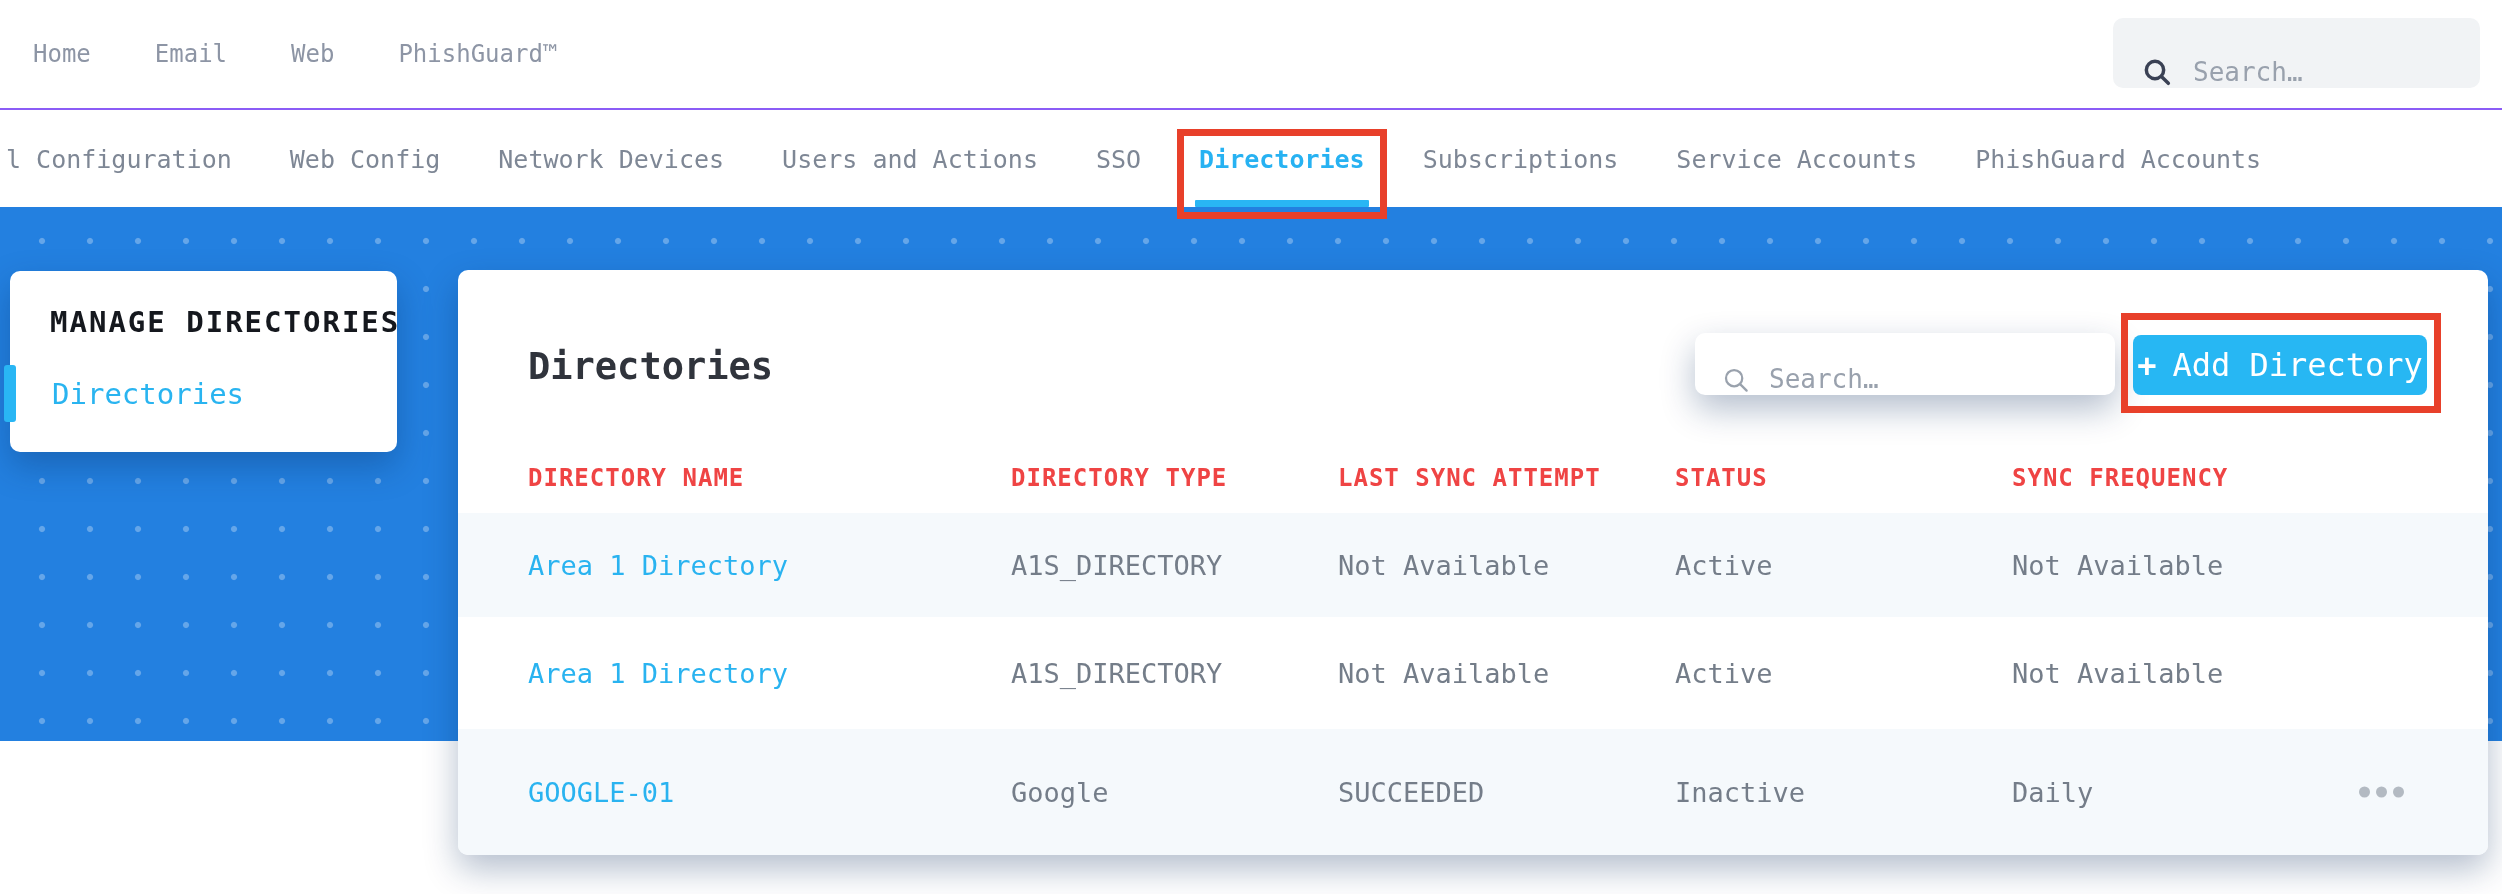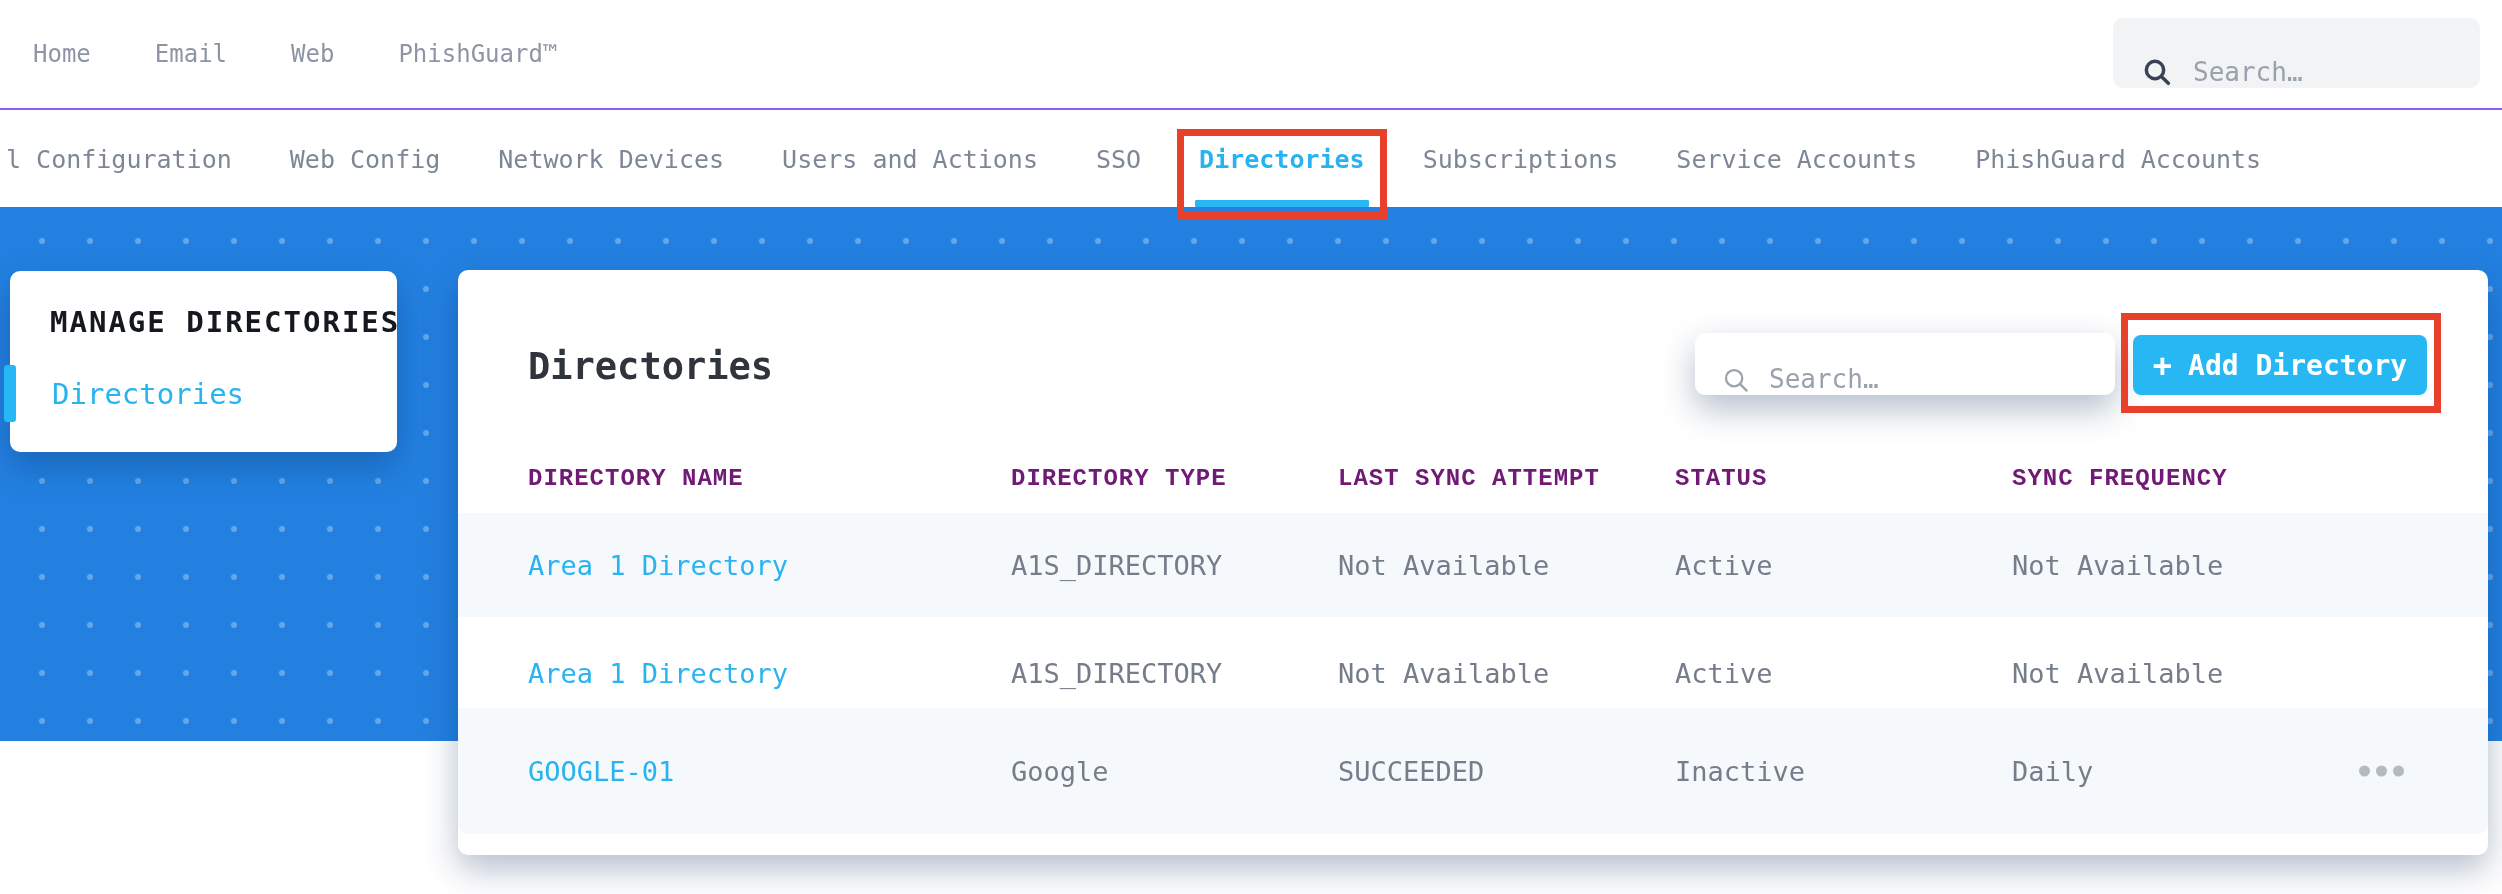--- a/index.html
+++ b/index.html
@@ -60,33 +60,33 @@
   .main-card{left:458px;top:63px;width:2030px;height:585px;}
   .main-title{position:absolute;left:70px;top:96px;transform:translateY(-50%);font-size:37px;font-weight:700;color:#30343c;white-space:nowrap;}
   .search-box.card{left:1237px;top:63px;width:420px;height:62px;}
   .search-box.card svg{margin-left:26px;margin-right:16px;flex:none;}
   .add-btn{
     position:absolute;left:1675px;top:65px;width:294px;height:60px;background:#27b7f3;
     border:none;border-radius:8px;display:flex;align-items:center;justify-content:center;gap:16px;
     color:#ffffff;cursor:pointer;font-family:"DejaVu Sans Mono","Liberation Mono",monospace;
   }
   .add-btn .plus{font-size:32px;font-weight:700;line-height:1;}
-  .add-btn .lbl{font-size:28px;font-weight:700;white-space:nowrap;}
+  .add-btn .lbl{font-size:32px;font-weight:400;white-space:nowrap;}
   .annotation-box-btn{
     position:absolute;left:1663px;top:43px;width:320px;height:100px;
     border:7px solid #e8402a;box-sizing:border-box;z-index:40;pointer-events:none;
   }
   
   .thead{position:absolute;left:0;top:208px;width:100%;height:0;}
-  .th{position:absolute;transform:translateY(-50%);font-size:24px;font-weight:700;color:#701a75;letter-spacing:1px;white-space:nowrap;font-family:Liberation Mono, monospace;}
+  .th{position:absolute;transform:translateY(-50%);font-size:24px;font-weight:700;color:#ef4444;letter-spacing:1px;white-space:nowrap;}
   .row{position:absolute;left:0;width:100%;}
   .row.alt{background:#f5f9fc;}
   .row.r1{top:243px;height:104px;}
   .row.r2{top:347px;height:112px;}
-  .row.r3{top:438px;height:126px;border-radius:0 0 10px 10px;}
+  .row.r3{top:459px;height:126px;border-radius:0 0 10px 10px;}
   .cell{position:absolute;top:50%;transform:translateY(-50%);font-size:27px;color:#747d89;white-space:nowrap;}
   .cell.link{color:#29b3f0;font-weight:500;cursor:pointer;}
   .c1{left:70px;} .c2{left:553px;} .c3{left:880px;} .c4{left:1217px;} .c5{left:1554px;}
   .row-menu{
     position:absolute;left:1895px;top:50%;transform:translateY(-50%);
     display:flex;gap:6px;cursor:pointer;padding:6px;
   }
   .row-menu i{width:11px;height:11px;border-radius:50%;background:#b3bac2;display:block;}
 </style>
 </head>

